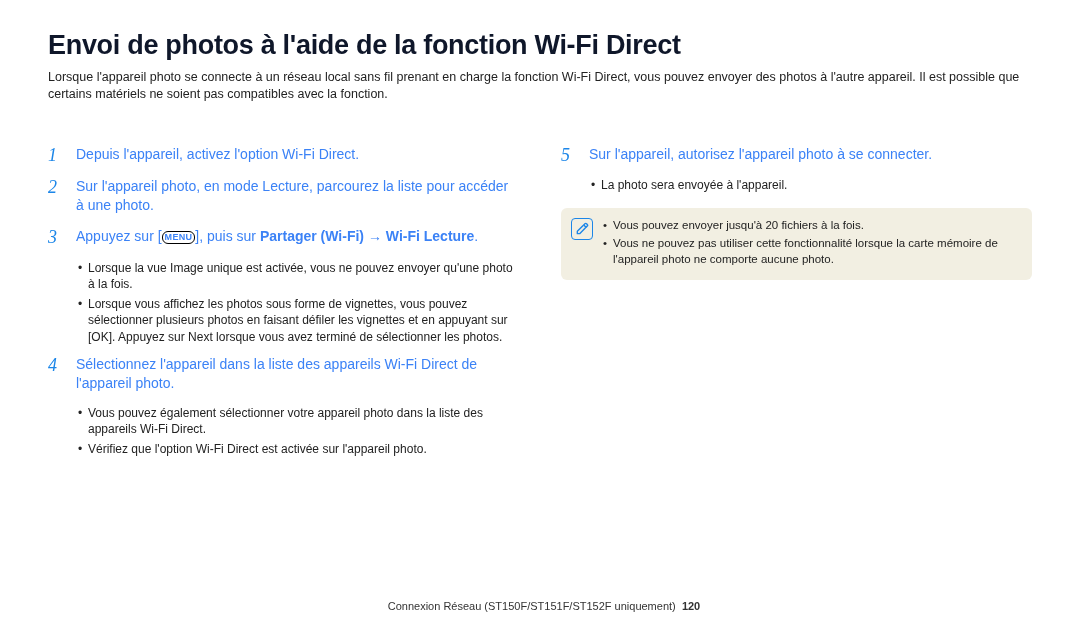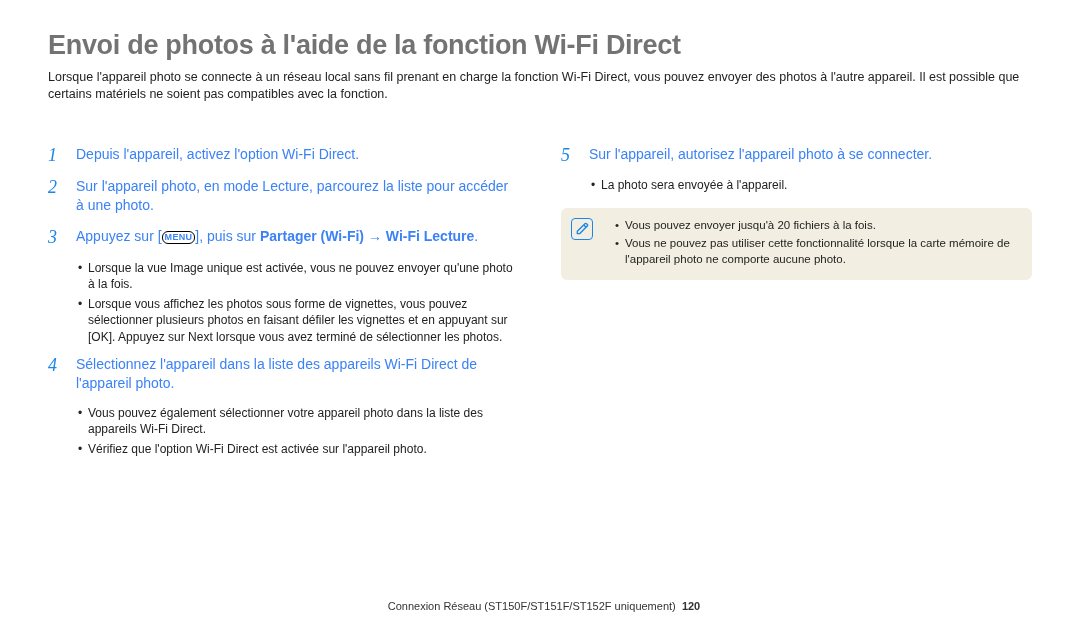--- a/index.html
+++ b/index.html
@@ -5,21 +5,21 @@
   * { box-sizing: border-box; margin: 0; padding: 0; }
   html, body { width: 1080px; height: 630px; }
   body {
     font-family: "Segoe UI", "Helvetica Neue", Arial, sans-serif;
     background: #ffffff;
     color: #1a1a1a;
     padding: 30px 48px 20px 48px;
     position: relative;
   }
   .title {
-    color: #737373;
+    color: #0f172a;
     font-size: 27px;
     font-weight: 700;
     margin-bottom: 8px;
     letter-spacing: -0.3px;
   }
   .intro {
     font-size: 12.5px;
     line-height: 1.35;
     margin-bottom: 42px;
     color: #222;
@@ -81,21 +81,21 @@
     position: absolute;
     left: 0;
     top: 0;
   }
   .notebox {
     display: flex;
     background: #f2efe2;
     border-radius: 6px;
     padding: 10px 12px 10px 10px;
     margin-top: 14px;
-    gap: 22px;
+    gap: 10px;
   }
   .note-icon {
     flex: 0 0 22px;
     height: 22px;
     border: 1.8px solid #1c86e8;
     border-radius: 4px;
     color: #1c86e8;
     display: flex;
     align-items: center;
     justify-content: center;

